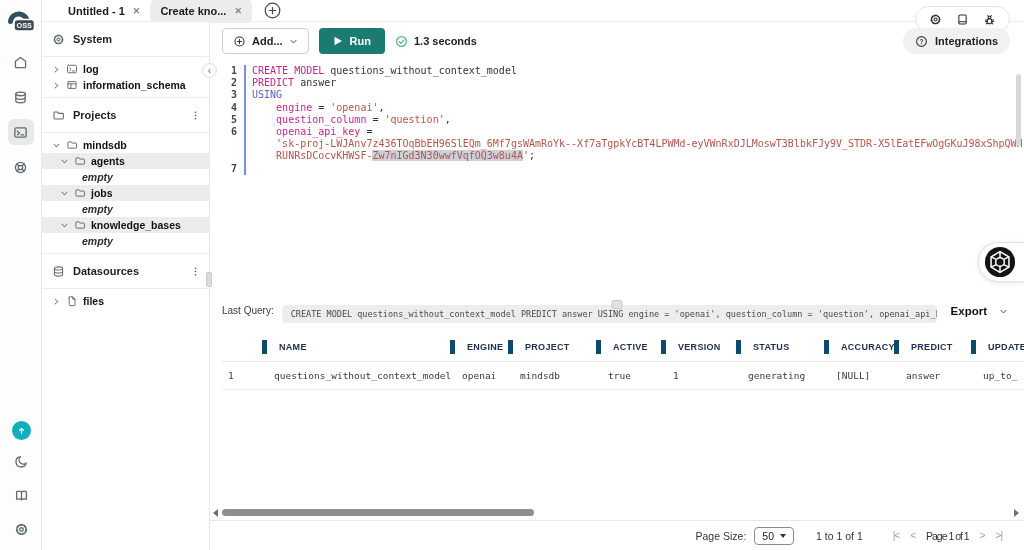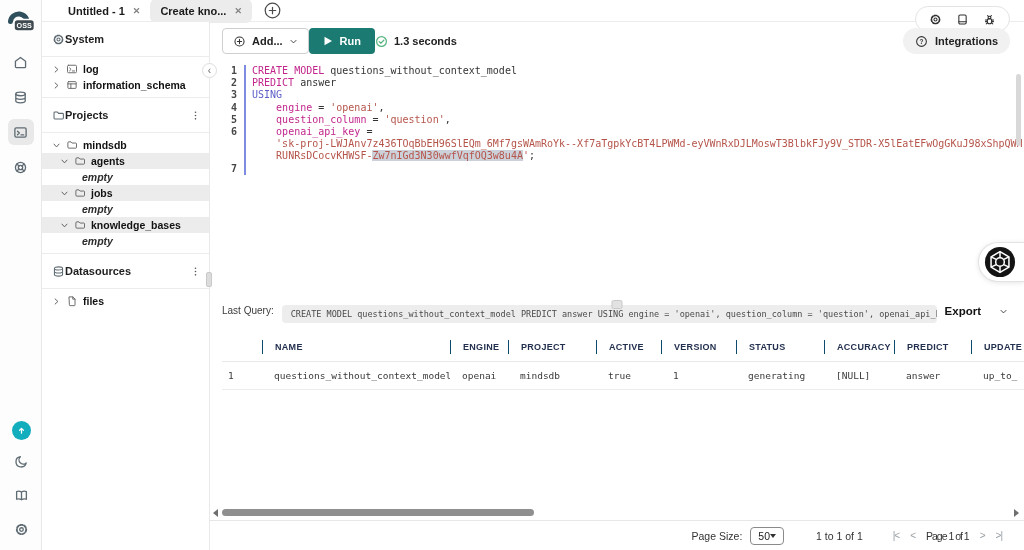--- a/index.html
+++ b/index.html
@@ -27,41 +27,41 @@
   .addtab { margin-left:12px; width:17px; height:17px; cursor:pointer; }
   .addtab svg { width:17px; height:17px; stroke:#4a4a4a; stroke-width:1.2; fill:none; stroke-linecap:round; }
   .top-icons { position:absolute; right:14px; top:6px; height:26px; border:1px solid #e4e4e4; border-radius:13px; display:flex; align-items:center; gap:14px; padding:0 13px; background:#fff; }
   .top-icons svg { width:13px; height:13px; stroke:#2f2f2f; stroke-width:1.3; fill:none; stroke-linecap:round; stroke-linejoin:round; cursor:pointer; }
 
   
   .body { flex:1; display:flex; min-height:0; }
 
   
   .sidebar { width:168px; flex:none; border-right:1px solid #e9e9e9; position:relative; padding-top:4px; background:#fff; }
-  .side-section { height:26px; display:flex; align-items:center; padding-left:10px; font-size:11px; font-weight:bold; color:#1e1e1e; }
+  .side-section { height:26px; display:flex; align-items:center; gap:8px; padding-left:10px; font-size:11px; font-weight:bold; color:#1e1e1e; }
   .side-section .sicon svg { width:13px; height:13px; stroke:#5f6b73; stroke-width:1.3; fill:none; stroke-linecap:round; stroke-linejoin:round; display:block; }
   .side-section .slbl { flex:1; }
   .side-section .kebab { margin-right:8px; cursor:pointer; }
   .side-section .kebab svg { width:11px; height:11px; display:block; }
   .side-div { height:1px; background:#ececec; margin:4px 0; }
   .tree-row { height:16px; display:flex; align-items:center; gap:5px; font-size:10.5px; font-weight:600; color:#111; cursor:pointer; }
   .tree-row.shaded { background:#ececec; }
   .tree-row.lvl1 { padding-left:10px; }
   .tree-row.lvl2 { padding-left:18px; }
   .tree-row.lvl3 { padding-left:40px; }
   .tree-row .chev { width:9px; height:9px; flex:none; }
   .tree-row .chev svg { width:9px; height:9px; stroke:#555; stroke-width:1.6; fill:none; stroke-linecap:round; stroke-linejoin:round; display:block; }
   .tree-row .ticon svg { width:12px; height:12px; stroke:#6a6a6a; stroke-width:1.3; fill:none; stroke-linecap:round; stroke-linejoin:round; display:block; }
   .tlbl.italic { font-style:italic; color:#2b2b2b; }
   .collapse-pin { position:absolute; right:-8px; top:41px; width:15px; height:15px; border-radius:50%; background:#fff; border:1px solid #ddd; color:#666; font-size:10px; line-height:13px; text-align:center; cursor:pointer; z-index:6; }
   .side-grip { position:absolute; right:-3px; top:250px; width:6px; height:15px; border-radius:2px; background:#dcdcdc; border:1px solid #c9c9c9; z-index:6; cursor:col-resize; }
 
   
   .content { flex:1; display:flex; flex-direction:column; min-width:0; position:relative; }
-  .toolbar { height:38px; flex:none; display:flex; align-items:center; padding-left:12px; position:relative; }
+  .toolbar { height:38px; flex:none; display:flex; align-items:center; gap:10px; padding-left:12px; position:relative; }
   .btn-add { height:26px; display:flex; align-items:center; gap:6px; padding:0 10px; border:1px solid #cfcfcf; border-radius:4px; background:#fff; font-size:11px; font-weight:bold; color:#222; cursor:pointer; }
   .btn-add svg.plus { width:13px; height:13px; stroke:#333; stroke-width:1.3; fill:none; stroke-linecap:round; }
   .chev-dn { width:9px; height:9px; stroke:#333; stroke-width:1.6; fill:none; stroke-linecap:round; stroke-linejoin:round; }
   .btn-run { height:26px; display:flex; align-items:center; gap:7px; padding:0 14px; border-radius:4px; background:#1B7A71; color:#fff; font-size:11px; font-weight:bold; border:none; cursor:pointer; }
   .btn-run svg { width:10px; height:10px; fill:#fff; }
   .status { display:flex; align-items:center; gap:6px; font-size:11px; font-weight:bold; color:#222; }
   .status svg { width:13px; height:13px; stroke:#52B27E; stroke-width:1.5; fill:none; stroke-linecap:round; stroke-linejoin:round; }
   .btn-integrations { position:absolute; right:14px; top:6px; height:26px; display:flex; align-items:center; gap:7px; padding:0 12px; border-radius:13px; background:#f1f1f1; font-size:11px; font-weight:bold; color:#222; cursor:pointer; }
   .btn-integrations svg { width:13px; height:13px; }
 
@@ -79,46 +79,46 @@
   .tok-pl { color:#333; }
   .ed-vscroll { position:absolute; right:3px; top:14px; width:5px; height:72px; border-radius:3px; background:#d8d8d8; cursor:pointer; }
 
   
   .float-pill { position:absolute; right:0; top:242px; width:46px; height:40px; background:#fff; border:1px solid #e3e3e3; border-right:none; border-radius:20px 0 0 20px; box-shadow:0 1px 5px rgba(0,0,0,.10); display:flex; align-items:center; padding-left:5px; z-index:8; cursor:pointer; }
 
   
   .lastquery { height:27px; flex:none; display:flex; align-items:flex-start; padding-left:12px; position:relative; background:#fff; }
   .lq-label { font-size:10px; color:#3c3c3c; flex:none; margin-right:8px; }
   .lq-chip { width:655px; height:18px; border-radius:4px; background:#ededed; font-family:"DejaVu Sans Mono", monospace; font-size:8.5px; color:#4a4a4a; line-height:18px; padding:0 9px; white-space:nowrap; overflow:hidden; }
-  .lq-export { margin-left:auto; margin-right:16px; display:flex; align-items:center; gap:18px; font-size:11.5px; font-weight:bold; color:#111; cursor:pointer; }
+  .lq-export { margin-left:auto; margin-right:16px; display:flex; align-items:center; gap:12px; font-size:11.5px; font-weight:bold; color:#111; cursor:pointer; }
   .lq-export svg { width:9px; height:9px; stroke:#333; stroke-width:1.6; fill:none; stroke-linecap:round; stroke-linejoin:round; }
   .panel-grip { position:absolute; left:50%; top:-5px; transform:translateX(-50%); width:11px; height:9px; border-radius:2px; background:#e2e2e2; border:1px solid #c8c8c8; z-index:4; cursor:row-resize; }
 
   
   .tbl-head { height:30px; flex:none; display:flex; align-items:center; border-bottom:1px solid #e9e9e9; margin-left:12px; }
   .th { font-size:9px; font-weight:bold; letter-spacing:.3px; color:#23304f; padding-left:12px; height:14px; line-height:14px; flex:none; overflow:hidden; white-space:nowrap; cursor:pointer; }
-  .th.sep { border-left:1px solid #0c4a6e; }
+  .th.sep { border-left:5px solid #0c4a6e; }
   .th.first { padding-left:6px; }
   .tr { height:28px; flex:none; display:flex; align-items:center; border-bottom:1px solid #ececec; margin-left:12px; }
   .td { font-family:"DejaVu Sans Mono", monospace; font-size:9.5px; color:#3a3a3a; padding-left:12px; flex:none; overflow:hidden; white-space:nowrap; }
   .td.first { padding-left:6px; }
   .tbl-fill { flex:1; }
 
   
   .hscroll { height:14px; flex:none; position:relative; }
   .hs-thumb { position:absolute; left:12px; top:3px; width:312px; height:7px; border-radius:4px; background:#8f8f8f; cursor:pointer; }
   .hs-arrow { position:absolute; top:3px; width:0; height:0; border-top:4px solid transparent; border-bottom:4px solid transparent; cursor:pointer; }
   .hs-arrow.left { left:3px; border-right:5px solid #6e6e6e; }
   .hs-arrow.right { right:5px; border-left:5px solid #6e6e6e; }
 
   
   .footer { height:30px; flex:none; border-top:1px solid #e7e7e7; display:flex; align-items:center; justify-content:flex-end; padding-right:22px; font-size:10.5px; color:#333; gap:8px; background:#fff; }
-  .pg-select { height:18px; border:1px solid #8a8a8a; border-radius:4px; display:flex; align-items:center; gap:0; padding:0 7px; font-size:10.5px; color:#222; cursor:pointer; background:#fff; }
+  .pg-select { height:18px; border:1px solid #8a8a8a; border-radius:4px; display:flex; align-items:center; gap:6px; padding:0 7px; font-size:10.5px; color:#222; cursor:pointer; background:#fff; }
   .pg-select .caret { width:0; height:0; border-left:3.5px solid transparent; border-right:3.5px solid transparent; border-top:4px solid #333; }
-  .pg-range { margin-left:24px; margin-right:22px; }
+  .pg-range { margin-left:14px; margin-right:22px; }
   .pg-nav { display:flex; align-items:center; gap:11px; color:#9aa0a6; font-size:10px; }
   .pg-nav .pg-label { color:#333; font-size:10.5px; }
   .pg-nav span { cursor:pointer; letter-spacing:-1px; }
 </style>
 </head>
 <body>
 
 <div class="app">
 
   <div class="rail">

